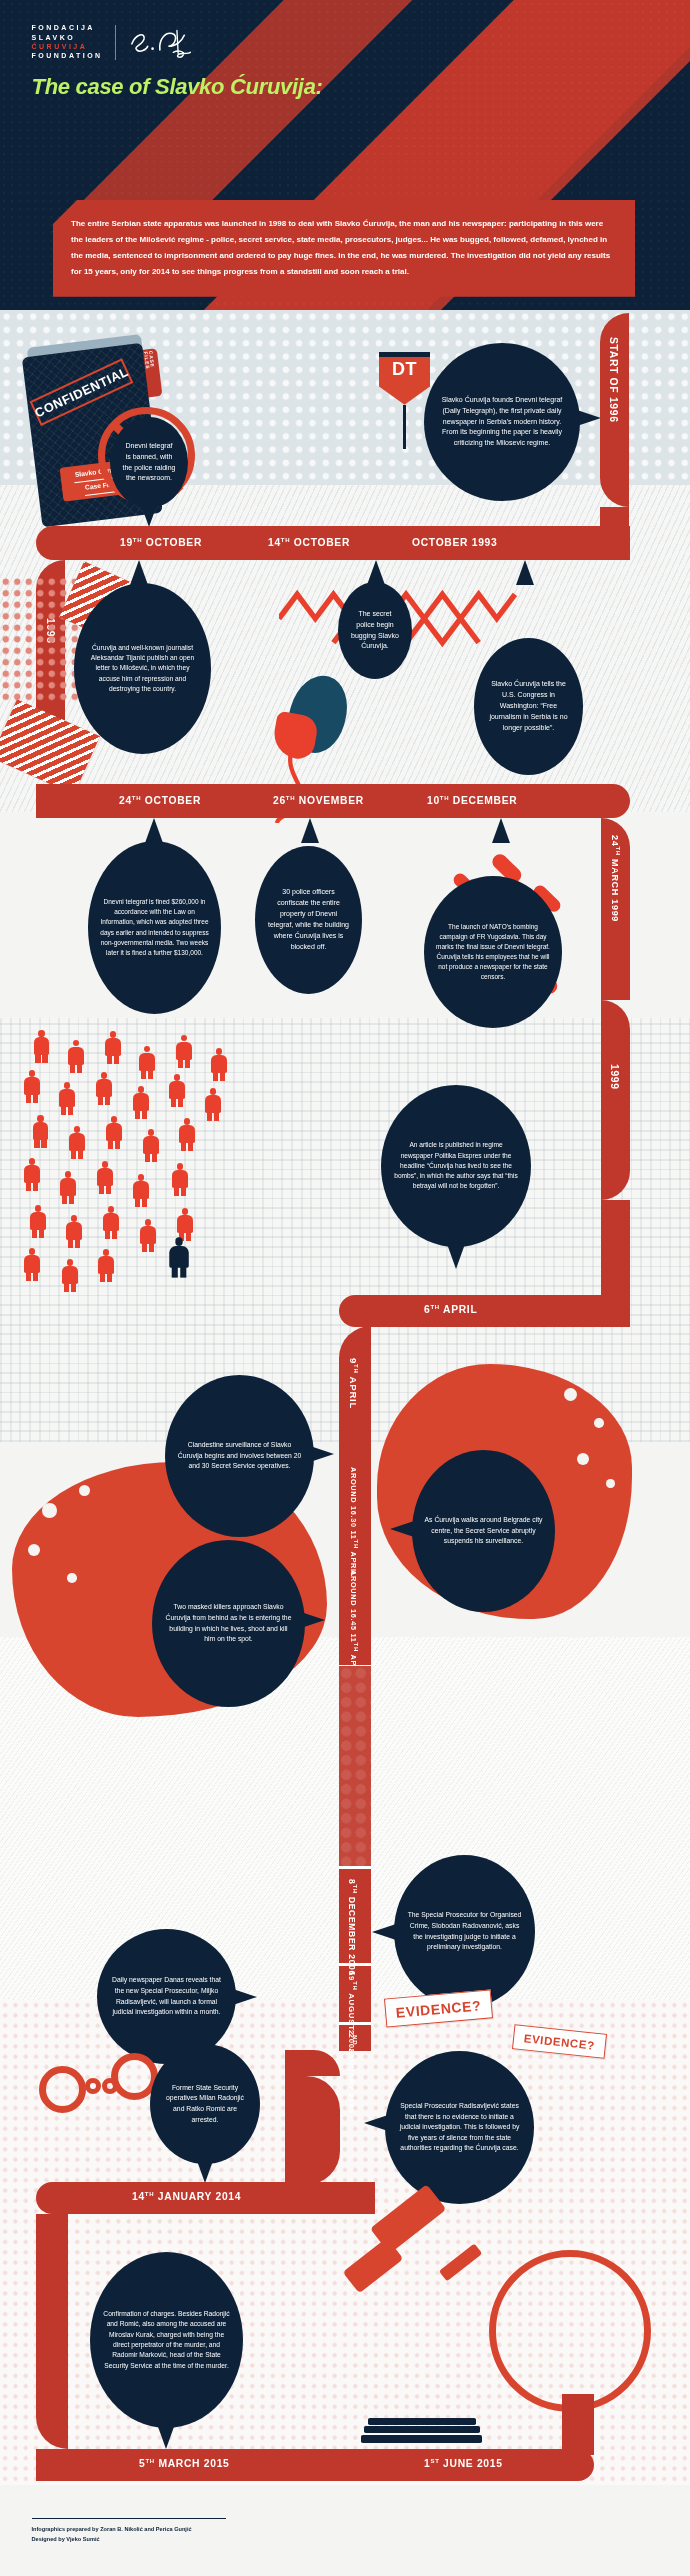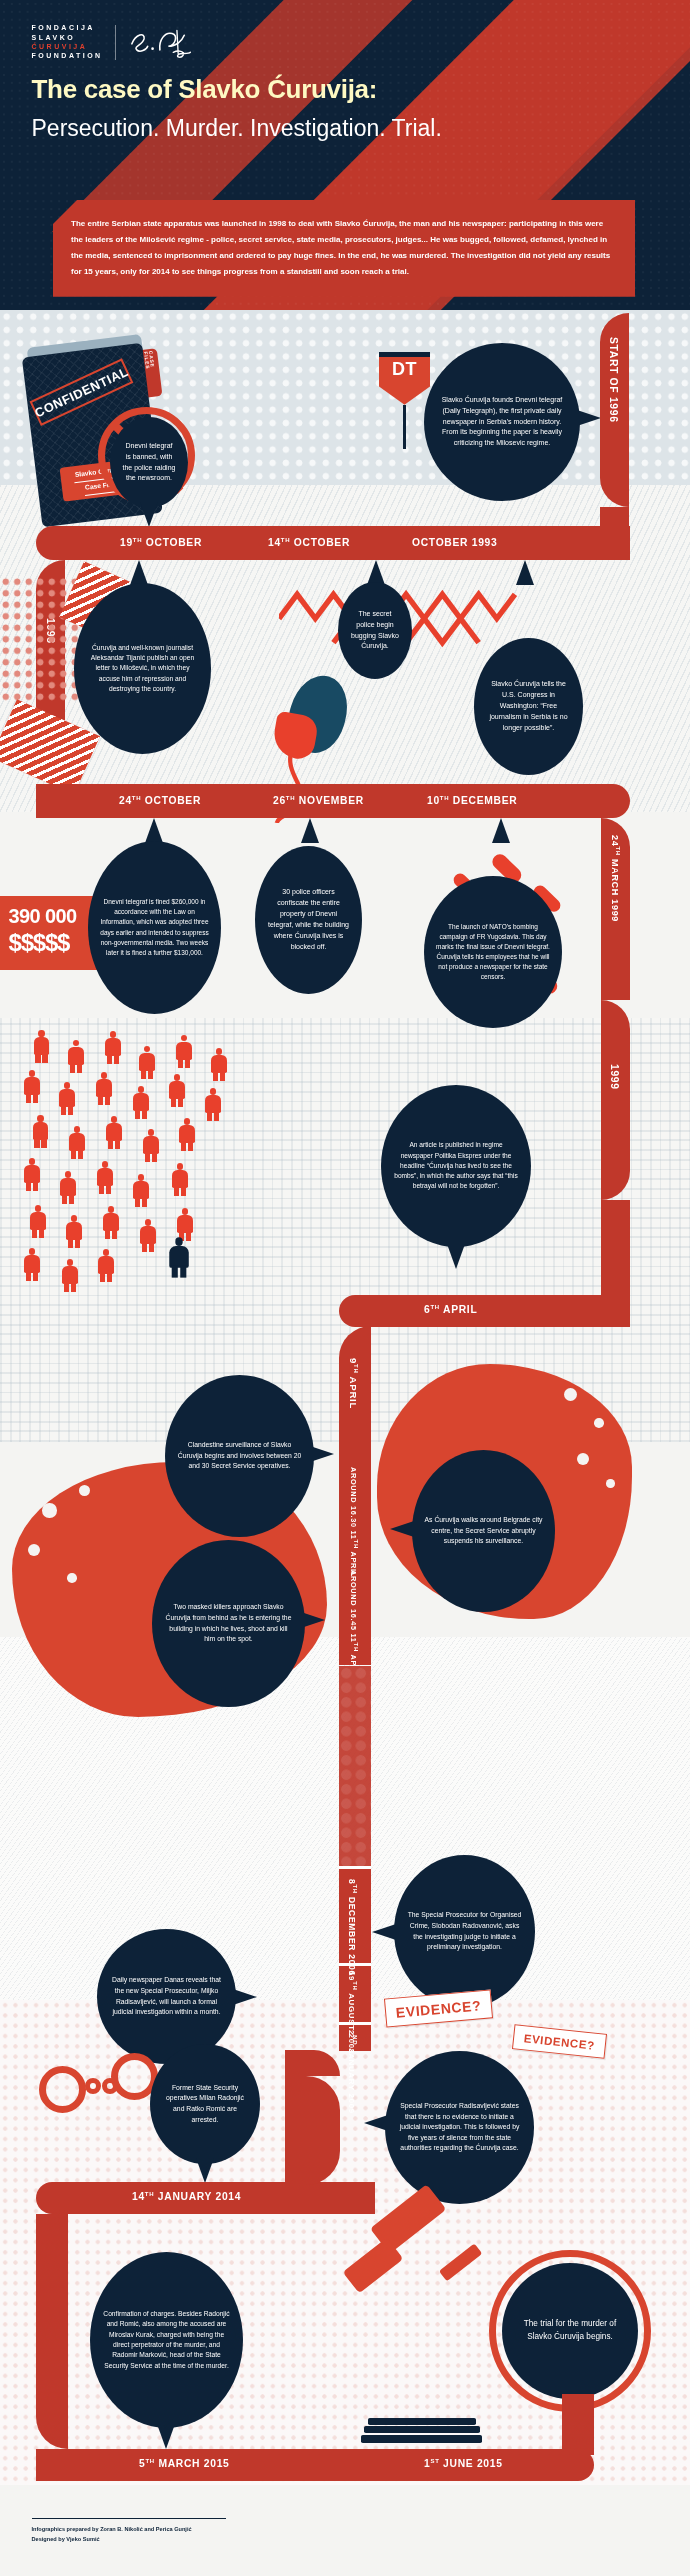--- a/index.html
+++ b/index.html
@@ -21,23 +21,23 @@
     background-image:radial-gradient(circle, rgba(255,255,255,.045) 0.9px, transparent 1px);
     background-size:7.9px 7.9px; }
 
   .logo { position:absolute; left:31.5px; top:23px; display:flex; align-items:center; gap:12px; }
   .logo-words { line-height:1.35; }
   .logo-words div { color:#ffffff; font-size:7px; letter-spacing:2.5px; font-weight:bold; }
   .logo-words div.red { color:#e0402e; }
   .logo-div { width:0.6px; height:35px; background:rgba(255,255,255,.45); }
   .sig { width:67px; height:38px; }
 
-  h1.title { position:absolute; left:31.5px; top:74px; color:#fef9c3; font-size:26px;
+  h1.title { position:absolute; left:31.5px; top:74px; color:#bef264; font-size:22px;
              font-weight:bold; letter-spacing:-0.3px; white-space:nowrap;
-             font-family:"Liberation Sans", sans-serif; }
+             font-family:"Liberation Sans", sans-serif;font-style:italic; }
   h2.subtitle { position:absolute; left:31.5px; top:115px; color:#fff; font-size:23px;
              font-weight:normal; letter-spacing:0px; white-space:nowrap; }
 
   .intro { position:absolute; left:53px; top:200px; width:582px; background:#c0382b;
            padding:15.8px 18px 17px 18px; color:#fff; font-size:8px; line-height:2.0;
            font-weight:bold; clip-path:polygon(24px 0, 100% 0, 100% 100%, 0 100%, 0 24px); }
 
   
   .body-bg { position:absolute; left:0; top:310px; width:691px; height:2266px;
              background:#f4f4f2; }
@@ -195,21 +195,20 @@
       <svg class="sig" viewBox="0 0 110 62">
         <path d="M8 34 C14 18, 30 14, 28 26 C26 36, 10 38, 16 44 C21 49, 32 44, 34 38" fill="none" stroke="#fff" stroke-width="2.6" stroke-linecap="round"></path>
         <circle cx="42" cy="42" r="2.2" fill="#fff"></circle>
         <path d="M54 44 C52 28, 62 14, 74 17 C84 20, 80 36, 68 38 C80 38, 90 30, 94 20" fill="none" stroke="#fff" stroke-width="2.6" stroke-linecap="round"></path>
         <path d="M82 12 L84 50" fill="none" stroke="#fff" stroke-width="2.2" stroke-linecap="round"></path>
         <path d="M76 48 C84 44, 96 46, 92 53 C89 58, 80 56, 84 52 C88 48, 100 52, 104 48" fill="none" stroke="#fff" stroke-width="2.4" stroke-linecap="round"></path>
       </svg>
     </div>
 
     <h1 class="title">The case of Slavko Ćuruvija:</h1>
-    <h2 class="subtitle">Persecution. Murder. Investigation. Trial.</h2>
   </div>
 
   <div class="intro">The entire Serbian state apparatus was launched in 1998 to deal with Slavko Ćuruvija, the man and his newspaper: participating in this were the leaders of the Milošević regime - police, secret service, state media, prosecutors, judges... He was bugged, followed, defamed, lynched in the media, sentenced to imprisonment and ordered to pay huge fines. In the end, he was murdered. The investigation did not yield any results for 15 years, only for 2014 to see things progress from a standstill and soon reach a trial.</div>
 
   <div class="folder-wrap">
     <div class="folder-back"></div>
     <div class="folder-tab">
       <span>CASE FILES</span>
     </div>
     <div class="folder-front"></div>
@@ -271,24 +270,20 @@
   <div class="tail up" style="left:516px; top:560px;"></div>
   <div class="bubble oval" style="left:474px; top:638px; width:109px; height:137px;">Slavko Ćuruvija tells the U.S. Congress in Washington: “Free journalism in Serbia is no longer possible”.</div>
 
   <div class="pipe r-tr r-br" style="left:36px; top:784px; width:594px; height:34px;"></div>
   <div class="pipe r-tr" style="left:601px; top:818px; width:29px; height:182px;"></div>
   <div class="pipe-label" style="left:119px; top:795px;">24<sup>TH</sup> OCTOBER</div>
   <div class="pipe-label" style="left:273px; top:795px;">26<sup>TH</sup> NOVEMBER</div>
   <div class="pipe-label" style="left:427px; top:795px;">10<sup>TH</sup> DECEMBER</div>
   <div class="pipe-label vert" style="left:621px; top:835px; transform:rotate(90deg); font-size:9px;">24<sup>TH</sup> MARCH 1999</div>
 
-  <div class="money">
-    <div class="num">390 000</div>
-    <div class="dollars">$$$$$</div>
-  </div>
 
   <div class="tail up" style="left:145px; top:818px;"></div>
   <div class="bubble oval" style="left:88px; top:841px; width:133px; height:173px; font-size:6.5px;">Dnevni telegraf is fined $260,000 in accordance with the Law on Information, which was adopted three days earlier and intended to suppress non-governmental media. Two weeks later it is fined a further $130,000.</div>
 
   <div class="tail up" style="left:301px; top:818px;"></div>
   <div class="bubble oval" style="left:255px; top:846px; width:107px; height:148px;">30 police officers confiscate the entire property of Dnevni telegraf, while the building where Ćuruvija lives is blocked off.</div>
 
   <div style="position:absolute;left:451px;top:880px;width:31.5px;height:13.3px;background:#e8402c;
               border-radius:6.7px;transform:rotate(44deg);"></div>
   <div style="position:absolute;left:490px;top:861px;width:34px;height:14.5px;background:#e8402c;
@@ -580,21 +575,20 @@
     <div class="head" style="left:-17px; top:58px; width:56px; height:27px;"></div>
   </div>
   <div class="block" style="left:361px; top:2418px; width:121px;">
     <div style="width:108px;height:6.7px;"></div>
     <div style="width:116px;height:6.7px;"></div>
     <div style="width:121px;height:7.9px;"></div>
   </div>
 
   <div style="position:absolute;left:489px;top:2250px;width:162px;height:162px;
               border:7.9px solid #d8452f;border-radius:50%;"></div>
-  <div class="bubble oval" style="left:502px; top:2263px; width:136px; height:136px; font-size:8.2px;">The trial for the murder of Slavko Ćuruvija begins.</div>
 
   <div class="pipe r-tr r-br" style="left:36px; top:2449px; width:558px; height:31.5px;"></div>
   <div class="pipe" style="left:562px; top:2394px; width:31.5px; height:61px;"></div>
   <div class="pipe-label" style="left:139px; top:2458px;">5<sup>TH</sup> MARCH 2015</div>
   <div class="pipe-label" style="left:424px; top:2458px;">1<sup>ST</sup> JUNE 2015</div>
 
   <div class="footer-rule"></div>
   <div class="footer">
     <div>Infographics prepared by Zoran B. Nikolić and Perica Gunjić</div>
     <div>Designed by Vjeko Sumić</div>

